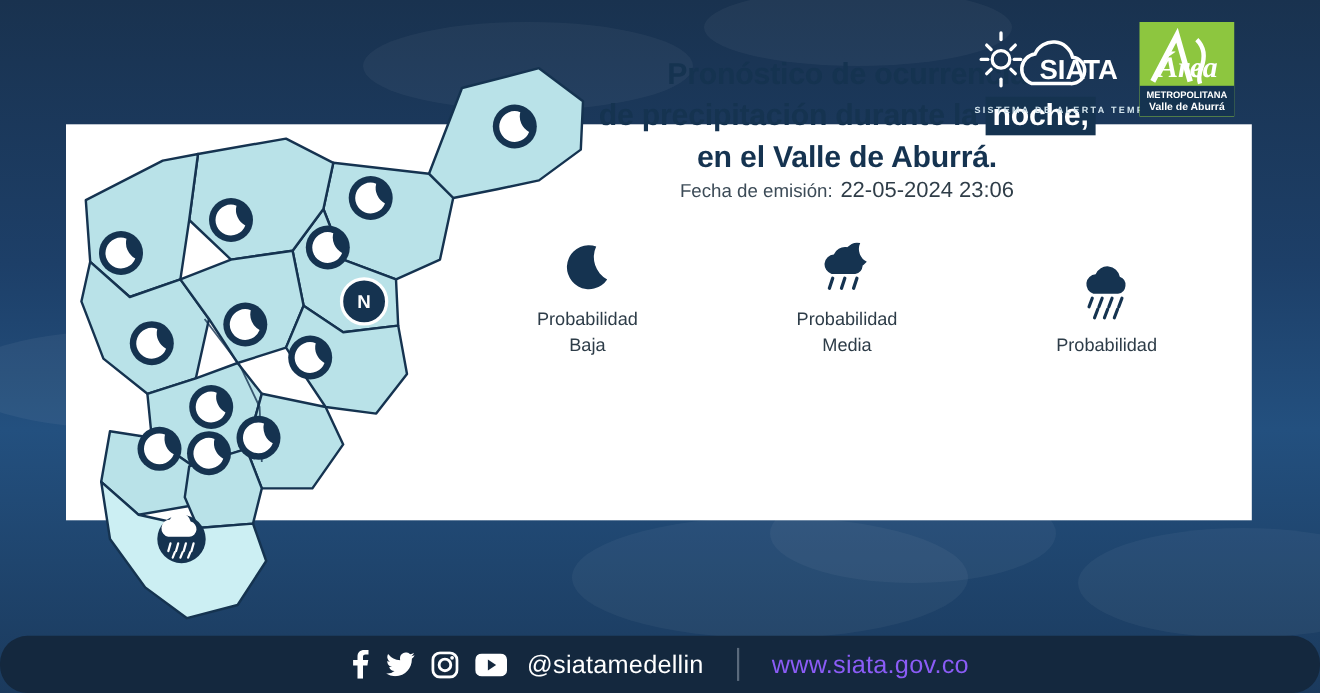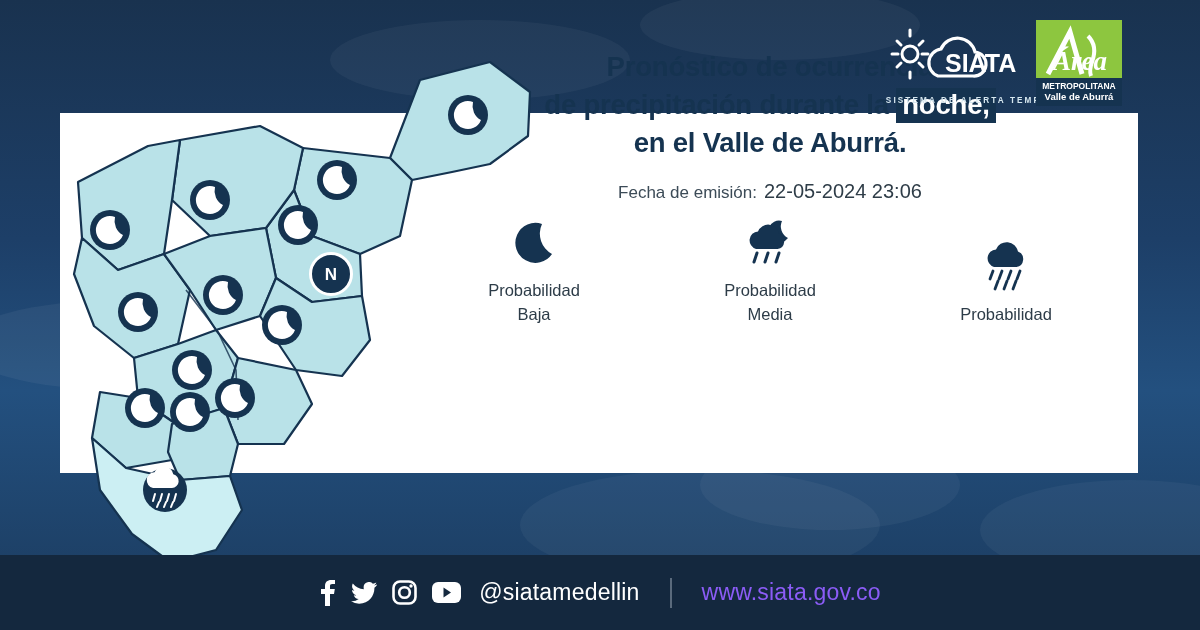--- a/index.html
+++ b/index.html
@@ -49,21 +49,20 @@
     line-height: 1.38;
     color: #153350;
     letter-spacing: -0.2px;
   }
   #headline .hl {
     background: #153350;
     color: #ffffff;
     padding: 1px 6px 3px 6px;
   }
   #emission {
-    margin-top: 18px;
     font-size: 17px;
     color: #3c4b57;
     display: flex;
     justify-content: center;
     align-items: baseline;
     gap: 7px;
   }
   #emission .label { font-weight: normal; }
   #emission .value { font-size: 20px; color: #2f3d48; }
   
@@ -97,24 +96,25 @@
     font-weight: bold;
   }
   #area-logo {
     width: 86px; height: 86px;
     background: #8dc63f;
     position: relative;
   }
   
   #footer {
     position: absolute; left: 0; bottom: 0;
-    width: 1200px; height: 75px;
+    width: 1200px; height: 52px;
     background: #14283e;
     display: flex; align-items: center; justify-content: center;
     gap: 0;
+    border-radius: 25px;
   }
   .f-icons { display: flex; align-items: center; gap: 15px; color: #fff; }
   .f-icons svg { display: block; }
   #handle {
     color: #ffffff; font-size: 23px; margin-left: 18px; letter-spacing: 0.2px;
   }
   #f-divider { width: 2px; height: 30px; background: #5a6a7c; margin: 0 30px; }
   #site { color: #8b5cf6; font-size: 23px; letter-spacing: 0.2px; }
   
   #compass {

